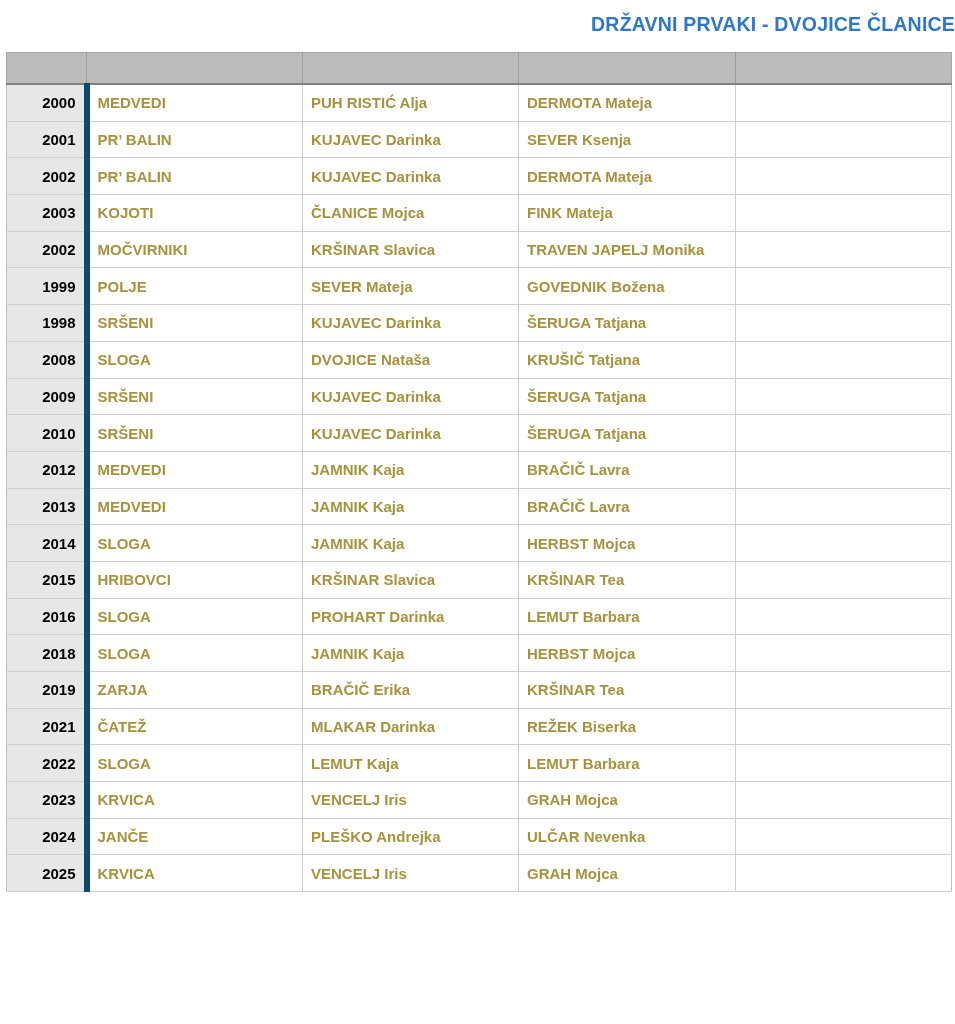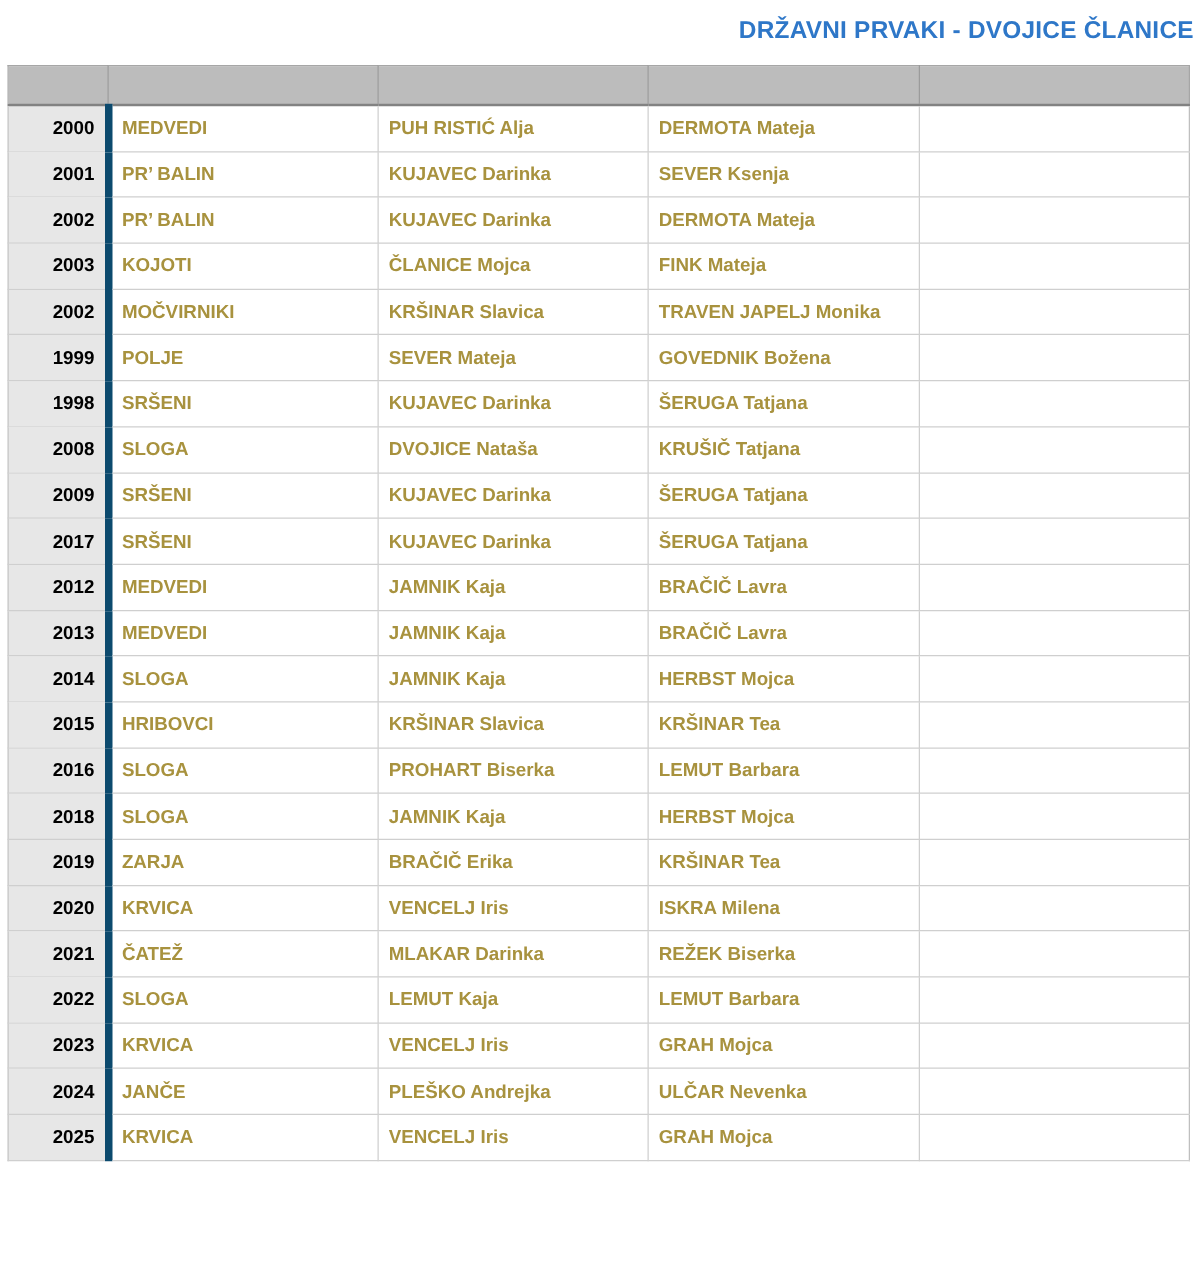--- a/index.html
+++ b/index.html
@@ -163,21 +163,21 @@
 
       <tr>
         <td class="year">2009</td>
         <td class="gold">SRŠENI</td>
         <td class="gold">KUJAVEC Darinka</td>
         <td class="gold">ŠERUGA Tatjana</td>
         <td class="empty"></td>
       </tr>
 
       <tr>
-        <td class="year">2017</td>
+        <td class="year">2010</td>
         <td class="gold">SRŠENI</td>
         <td class="gold">KUJAVEC Darinka</td>
         <td class="gold">ŠERUGA Tatjana</td>
         <td class="empty"></td>
       </tr>
 
 
       <tr>
         <td class="year">2012</td>
         <td class="gold">MEDVEDI</td>
@@ -206,21 +206,21 @@
         <td class="year">2015</td>
         <td class="gold">HRIBOVCI</td>
         <td class="gold">KRŠINAR Slavica</td>
         <td class="gold">KRŠINAR Tea</td>
         <td class="empty"></td>
       </tr>
 
       <tr>
         <td class="year">2016</td>
         <td class="gold">SLOGA</td>
-        <td class="gold">PROHART Biserka</td>
+        <td class="gold">PROHART Darinka</td>
         <td class="gold">LEMUT Barbara</td>
         <td class="empty"></td>
       </tr>
 
 
       <tr>
         <td class="year">2018</td>
         <td class="gold">SLOGA</td>
         <td class="gold">JAMNIK Kaja</td>
         <td class="gold">HERBST Mojca</td>
@@ -228,27 +228,20 @@
       </tr>
 
       <tr>
         <td class="year">2019</td>
         <td class="gold">ZARJA</td>
         <td class="gold">BRAČIČ Erika</td>
         <td class="gold">KRŠINAR Tea</td>
         <td class="empty"></td>
       </tr>
 
-      <tr>
-        <td class="year">2020</td>
-        <td class="gold">KRVICA</td>
-        <td class="gold">VENCELJ Iris</td>
-        <td class="gold">ISKRA Milena</td>
-        <td class="empty"></td>
-      </tr>
 
       <tr>
         <td class="year">2021</td>
         <td class="gold">ČATEŽ</td>
         <td class="gold">MLAKAR Darinka</td>
         <td class="gold">REŽEK Biserka</td>
         <td class="empty"></td>
       </tr>
 
       <tr>

